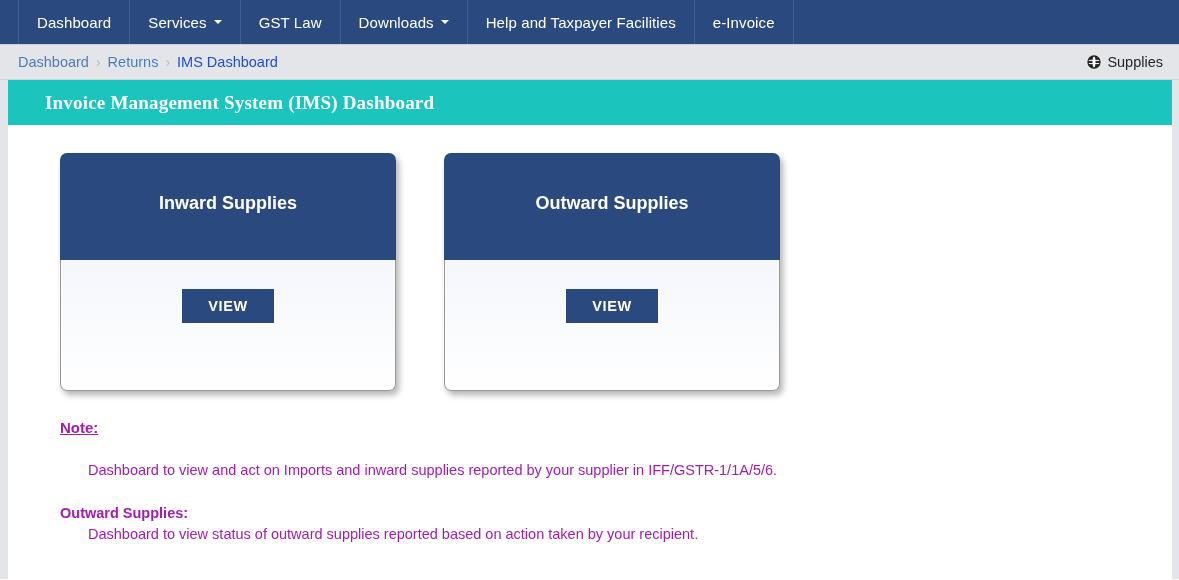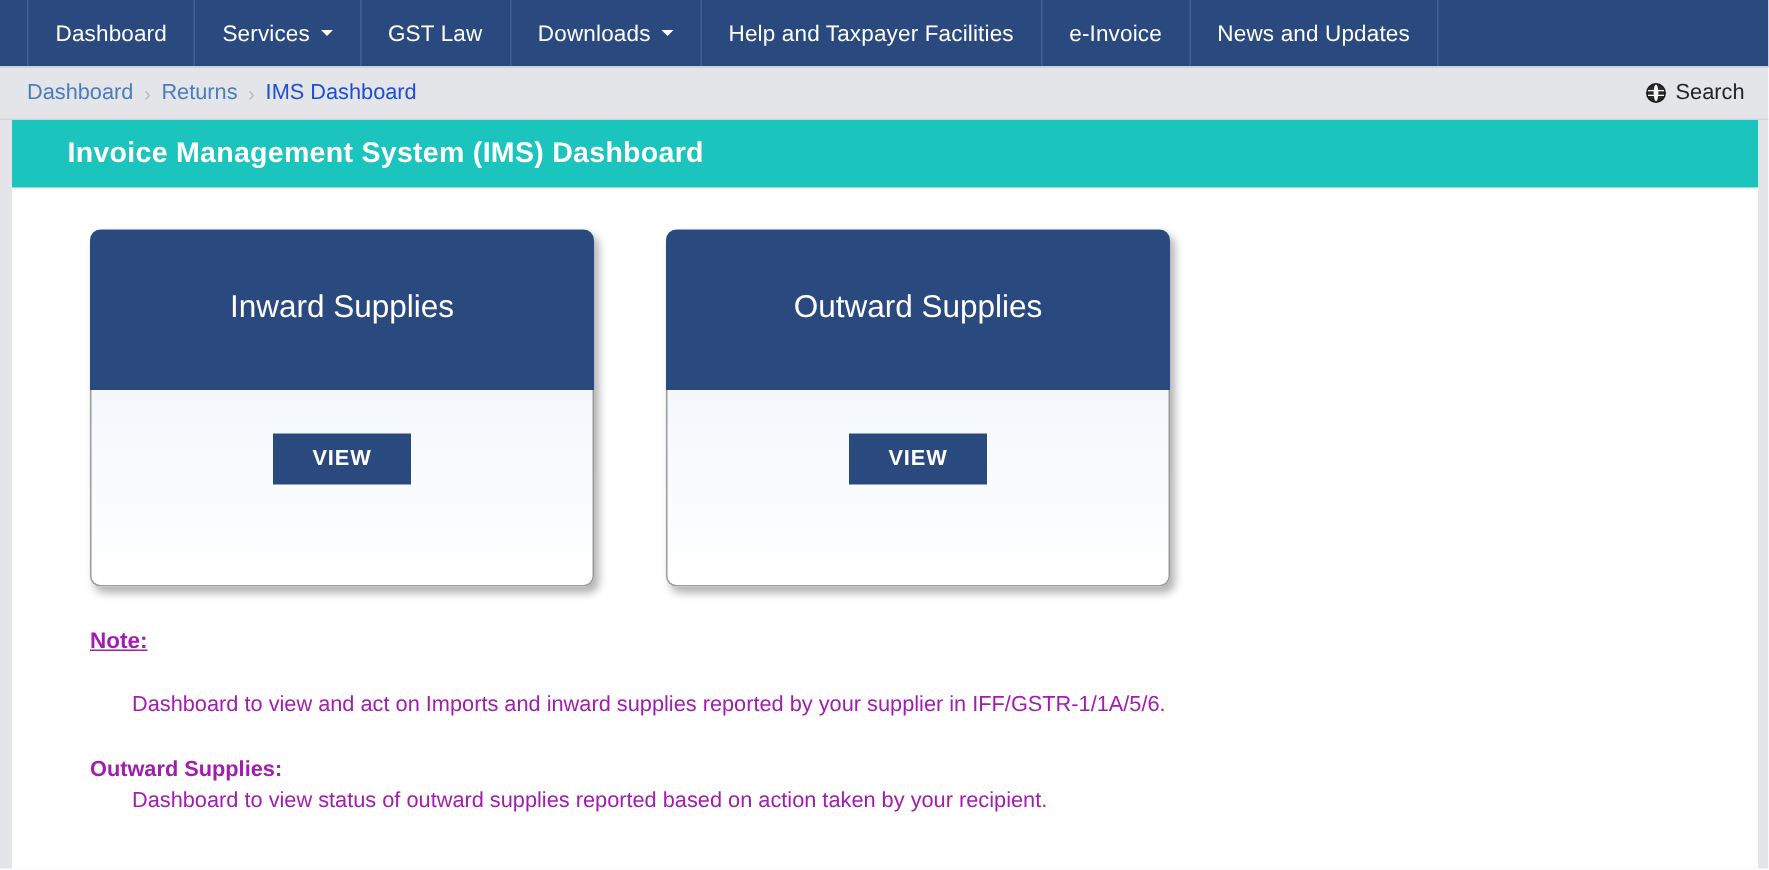--- a/index.html
+++ b/index.html
@@ -105,20 +105,21 @@
     height: 45px;
     display: flex;
     align-items: center;
     padding-left: 37px;
   }
   .page-title-bar h1 {
     color: #ffffff;
     font-size: 19px;
     font-weight: bold;
     letter-spacing: 0.2px;
+    font-family: Liberation Serif, serif;
   }
 
   .content {
     padding: 0 20px;
   }
 
   
   .cards {
     display: flex;
     gap: 48px;
@@ -135,22 +136,22 @@
     background: #2a4a7f;
     height: 107px;
     border-radius: 7px 7px 0 0;
     display: flex;
     align-items: flex-start;
     justify-content: center;
     padding-top: 40px;
   }
   .card-header span {
     color: #ffffff;
-    font-size: 21px;
-    font-weight: normal;
+    font-size: 18px;
+    font-weight: bold;
     text-align: center;
   }
   .card-body {
     height: 131px;
     background: linear-gradient(180deg, #f4f7fc 0%, #ffffff 100%);
     border: 1px solid #9a9a9a;
     border-top: none;
     border-radius: 0 0 7px 7px;
     display: flex;
     align-items: flex-start;
@@ -202,23 +203,20 @@
   </div>
   <div class="nav-item">
     <span>Downloads</span>
     <i class="caret"></i>
   </div>
   <div class="nav-item">
     <span>Help and Taxpayer Facilities</span>
   </div>
   <div class="nav-item">
     <span>e-Invoice</span>
-  </div>
-  <div class="nav-item">
-    <span>News and Updates</span>
   </div>
 </nav>
 
 <div class="breadcrumb-bar">
   <div class="breadcrumb">
     <span class="crumb-link">Dashboard</span>
     <span class="crumb-sep">›</span>
     <span class="crumb-link">Returns</span>
     <span class="crumb-sep">›</span>
     <span class="crumb-current">IMS Dashboard</span>
@@ -226,21 +224,21 @@
 
   <div class="lang">
     <span class="globe">
       <svg width="14" height="14" viewBox="0 0 16 16" aria-hidden="true">
         <circle cx="8" cy="8" r="7" fill="#2b2b2b"></circle>
         <path d="M8 1.2 C5.6 3.4 5.6 12.6 8 14.8 C10.4 12.6 10.4 3.4 8 1.2 Z" fill="#ffffff"></path>
         <path d="M1.4 6.2 H14.6 M1.4 9.8 H14.6" stroke="#ffffff" stroke-width="1.1" fill="none"></path>
         <circle cx="8" cy="8" r="7" fill="none" stroke="#1a1a1a" stroke-width="1.2"></circle>
       </svg>
     </span>
-    <span>Search</span>
+    <span>Supplies</span>
   </div>
 </div>
 
 <div class="page">
   <div class="panel">
 
     <div class="page-title-bar">
       <h1>Invoice Management System (IMS) Dashboard</h1>
     </div>
 

